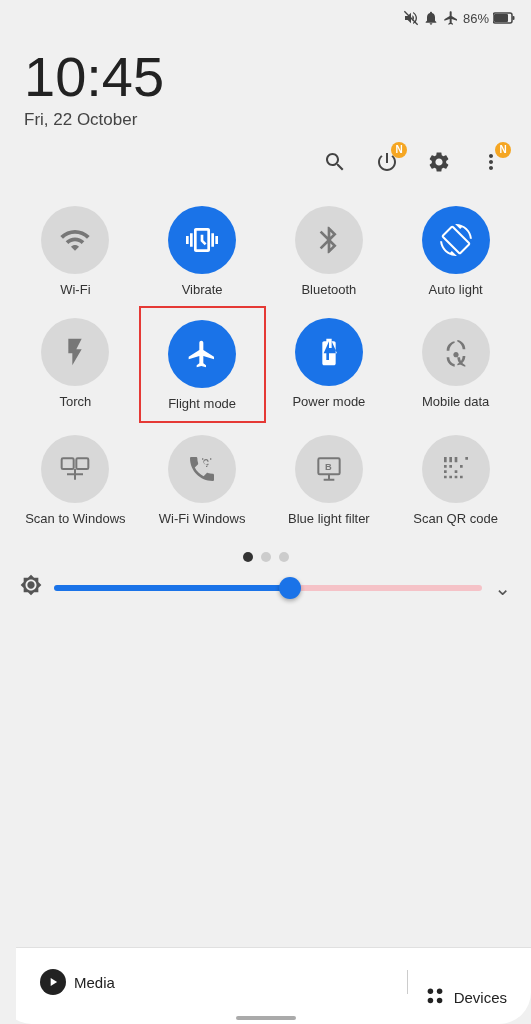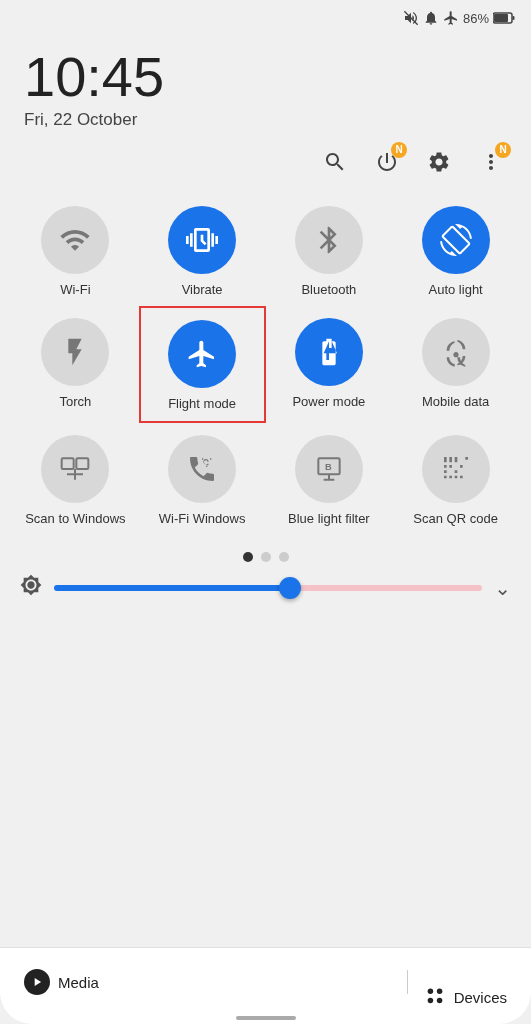--- a/index.html
+++ b/index.html
@@ -170,21 +170,21 @@
     }
     .chevron-down {
       font-size: 20px;
       color: #555;
       cursor: pointer;
     }
 
     .bottom-bar {
       position: absolute;
       bottom: 0;
-      left: 0;
+      left: 16px;
       right: 0;
       background: #fff;
       border-top: 1px solid #e0e0e0;
       display: flex;
       align-items: center;
       padding: 10px 24px 18px;
       gap: 0;
     }
     .bottom-media {
       display: flex;

